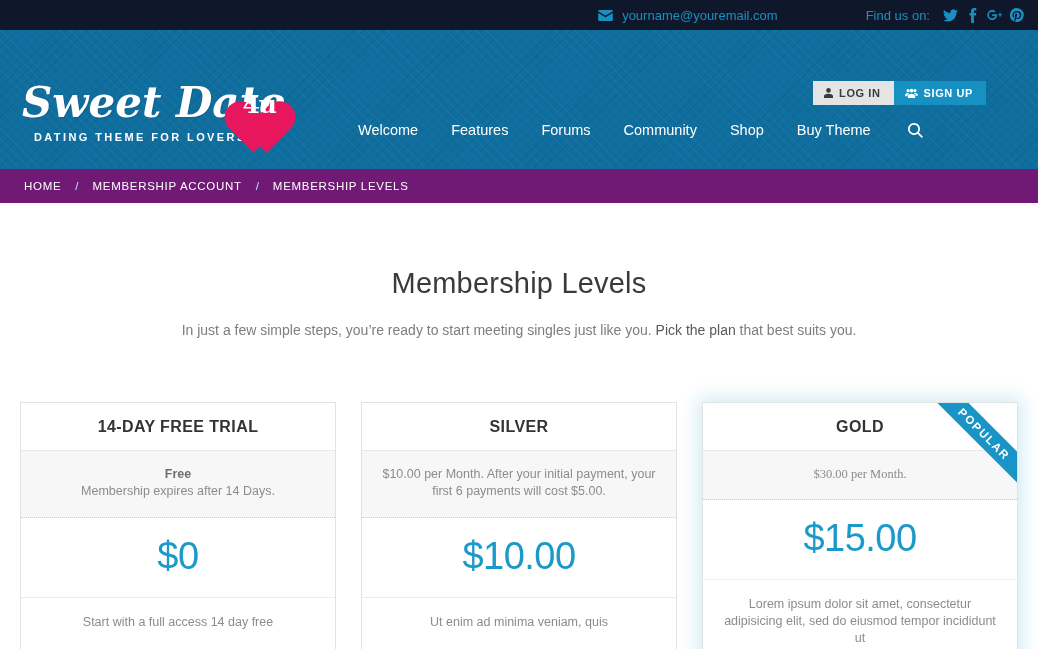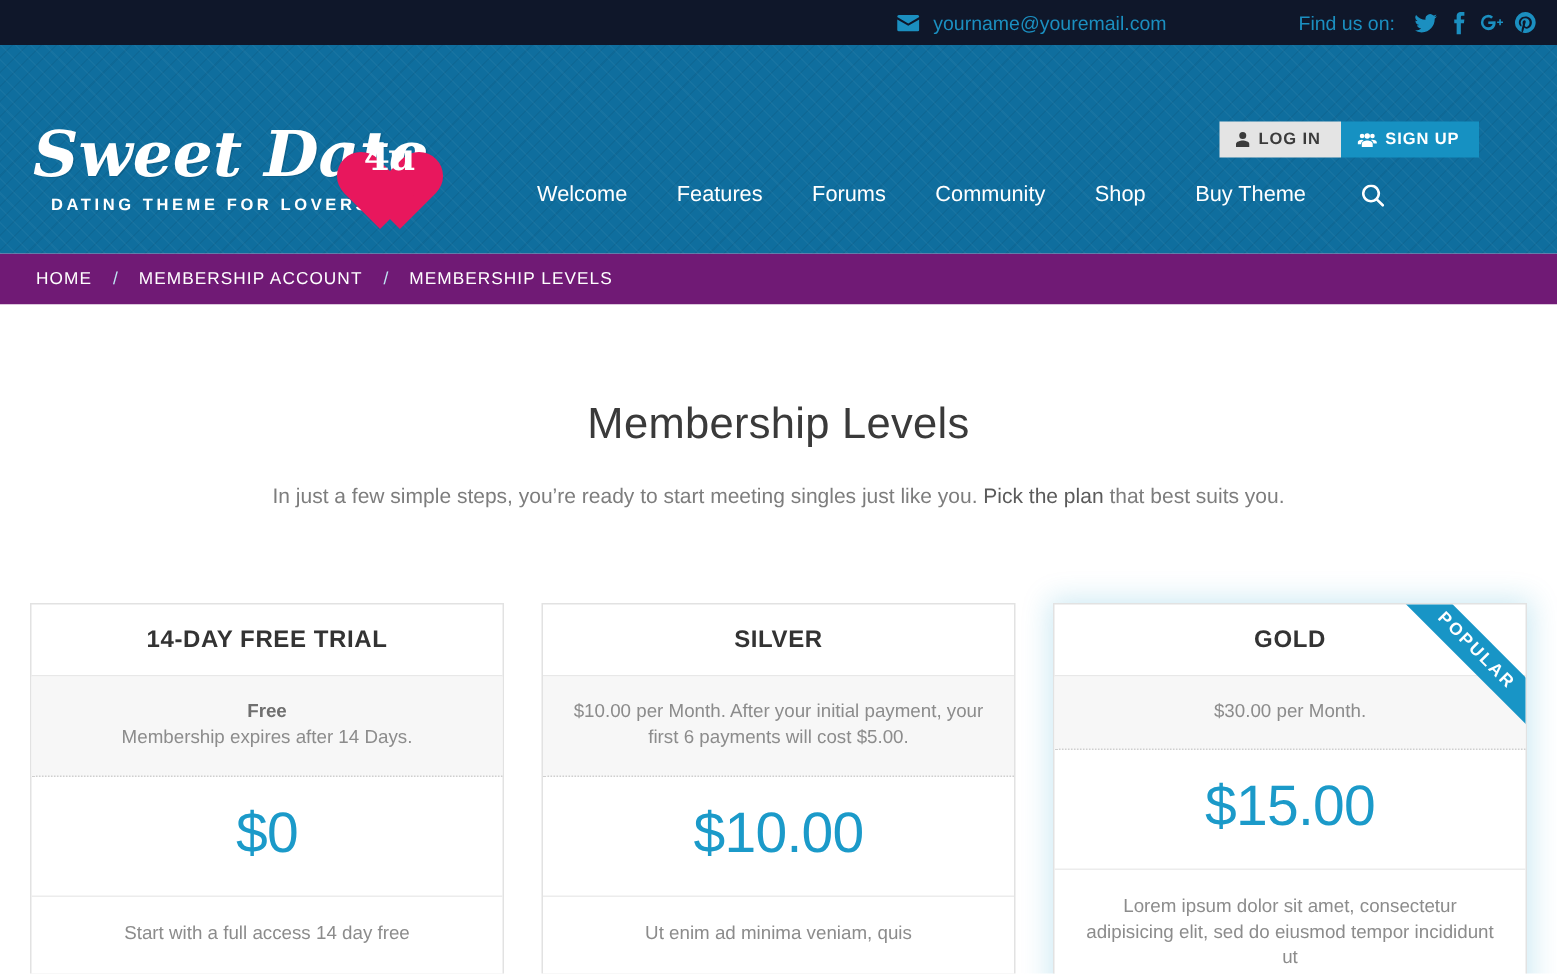--- a/index.html
+++ b/index.html
@@ -377,21 +377,21 @@
     </div>
 
 
     <div class="card featured">
       <div class="ribbon">
         <span>POPULAR</span>
       </div>
       <div class="card-head">
         <span class="t">GOLD</span>
       </div>
-      <div class="card-desc" style="min-height:34px;padding:15px 4px 16px;">
+      <div class="card-desc" style="min-height:34px;padding:15px 4px 16px;font-family:Liberation Serif, serif;">
         <span>$30.00 per Month.</span>
       </div>
       <div class="card-price">
         <span class="p">$15.00</span>
       </div>
       <div class="card-body">Lorem ipsum dolor sit amet, consectetur adipisicing elit, sed do eiusmod tempor incididunt ut</div>
     </div>
 
   </div>
 </div>

